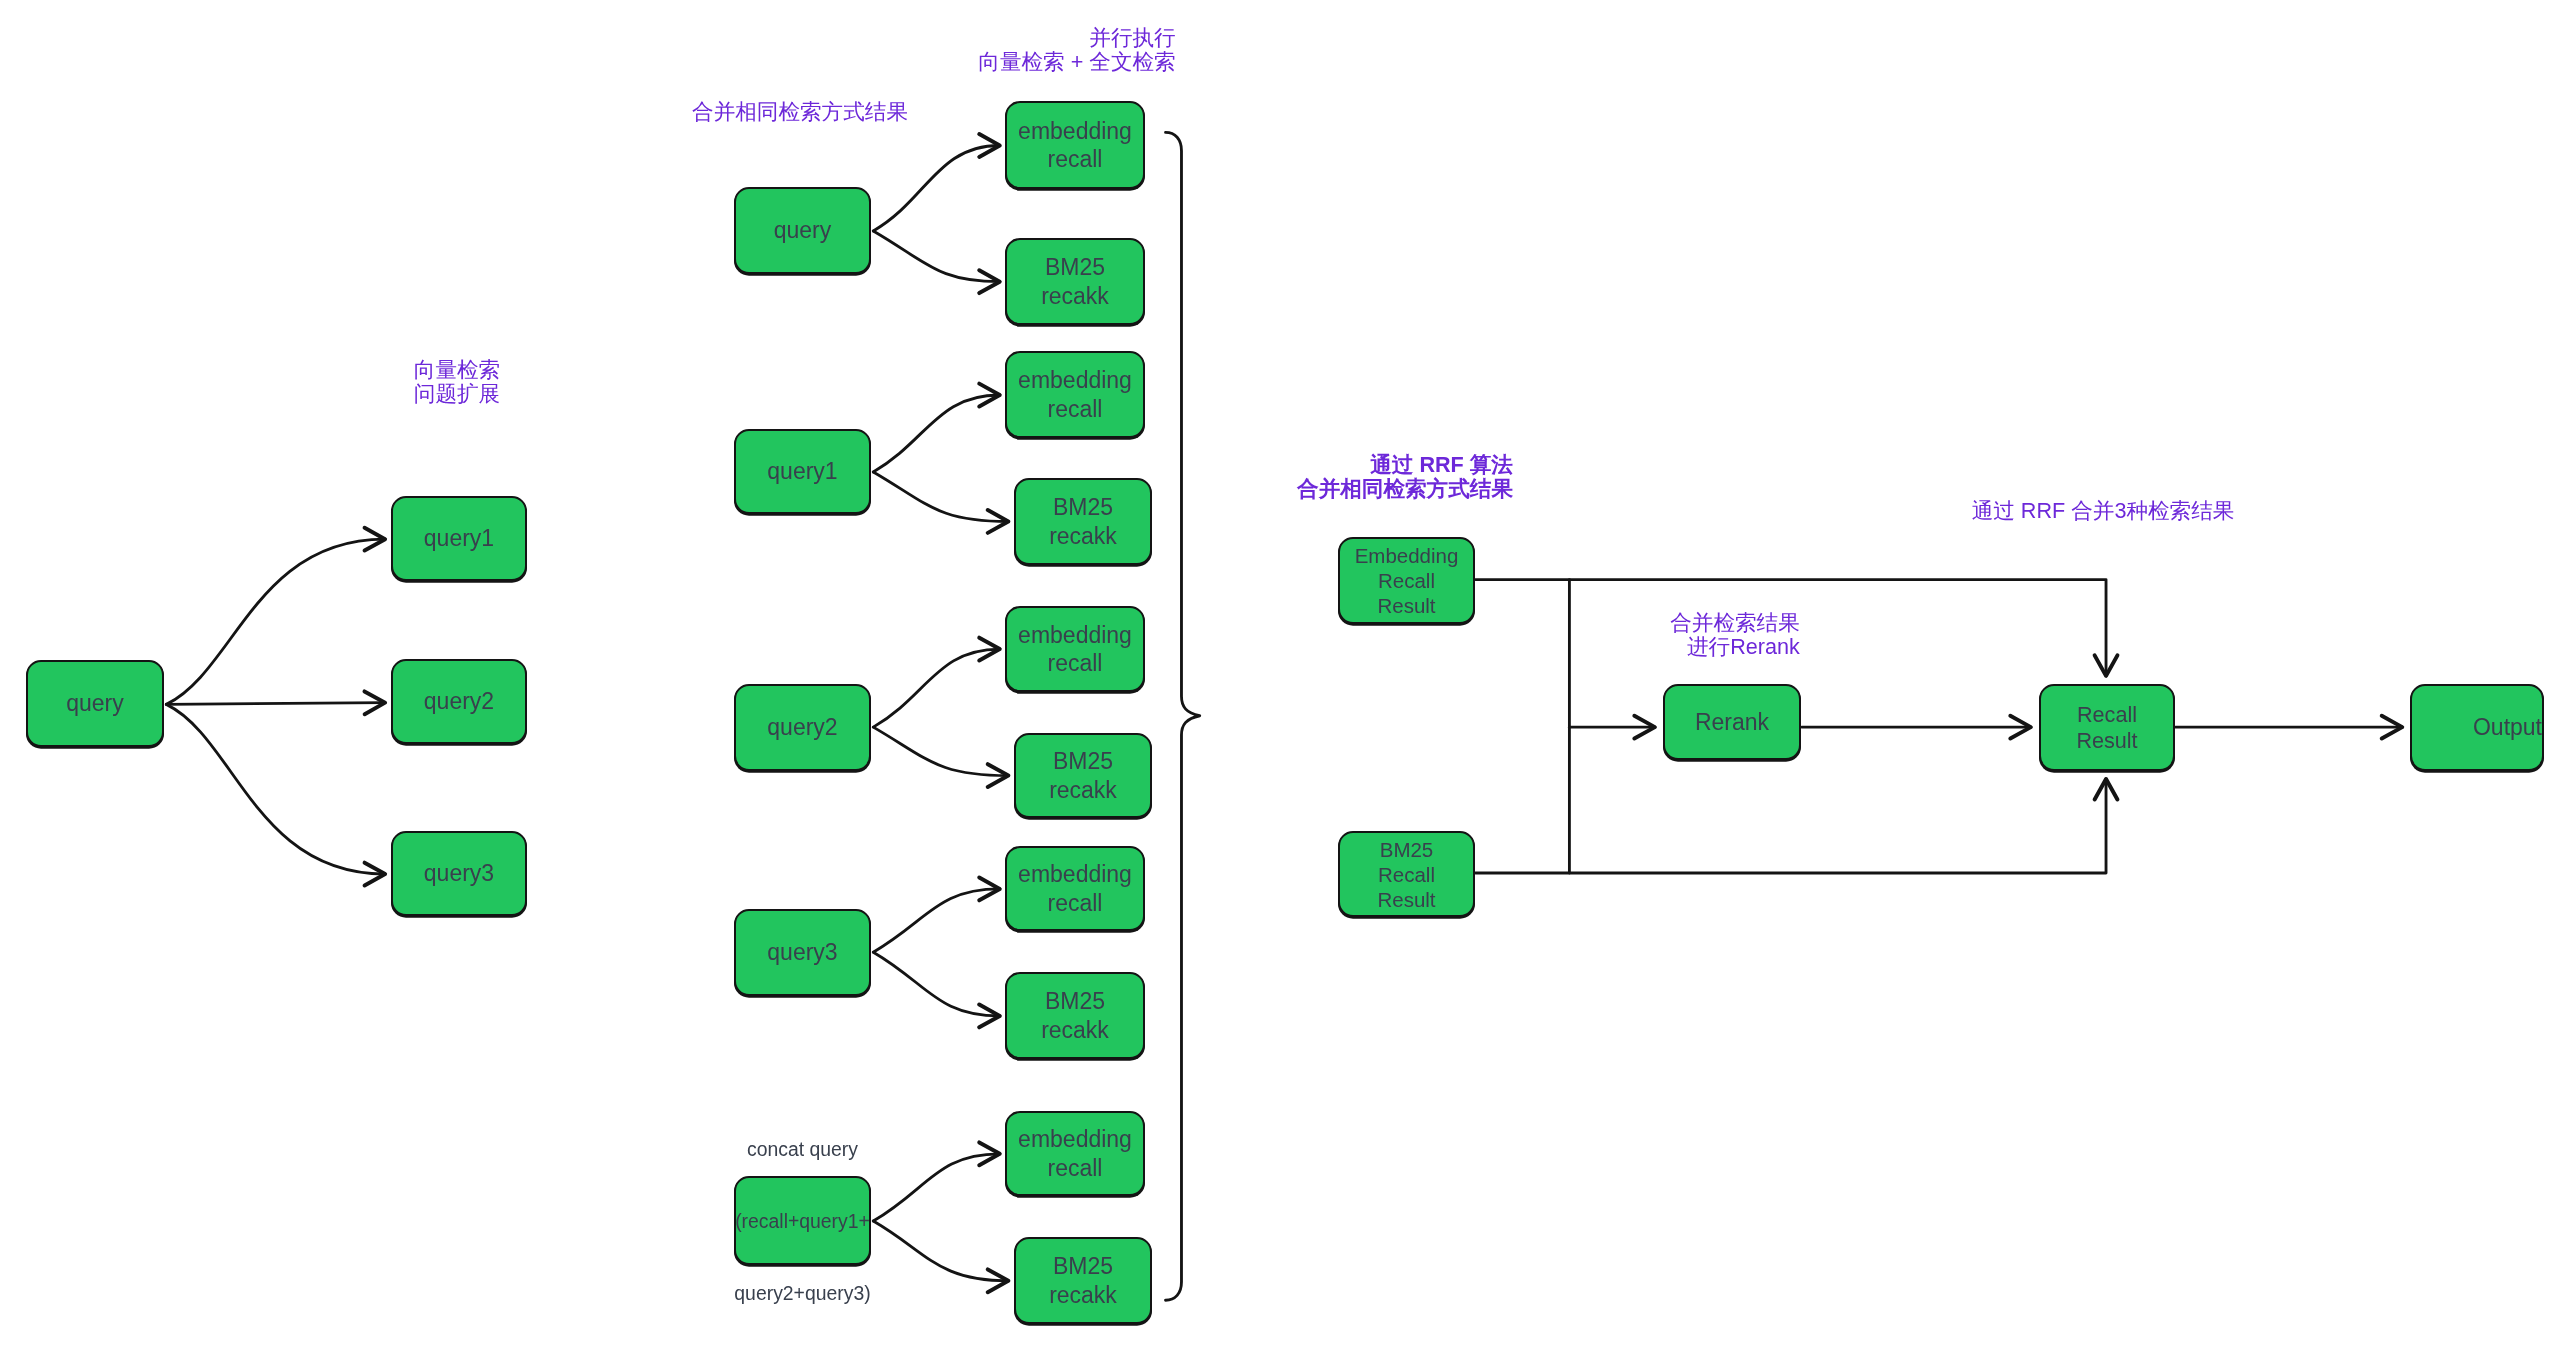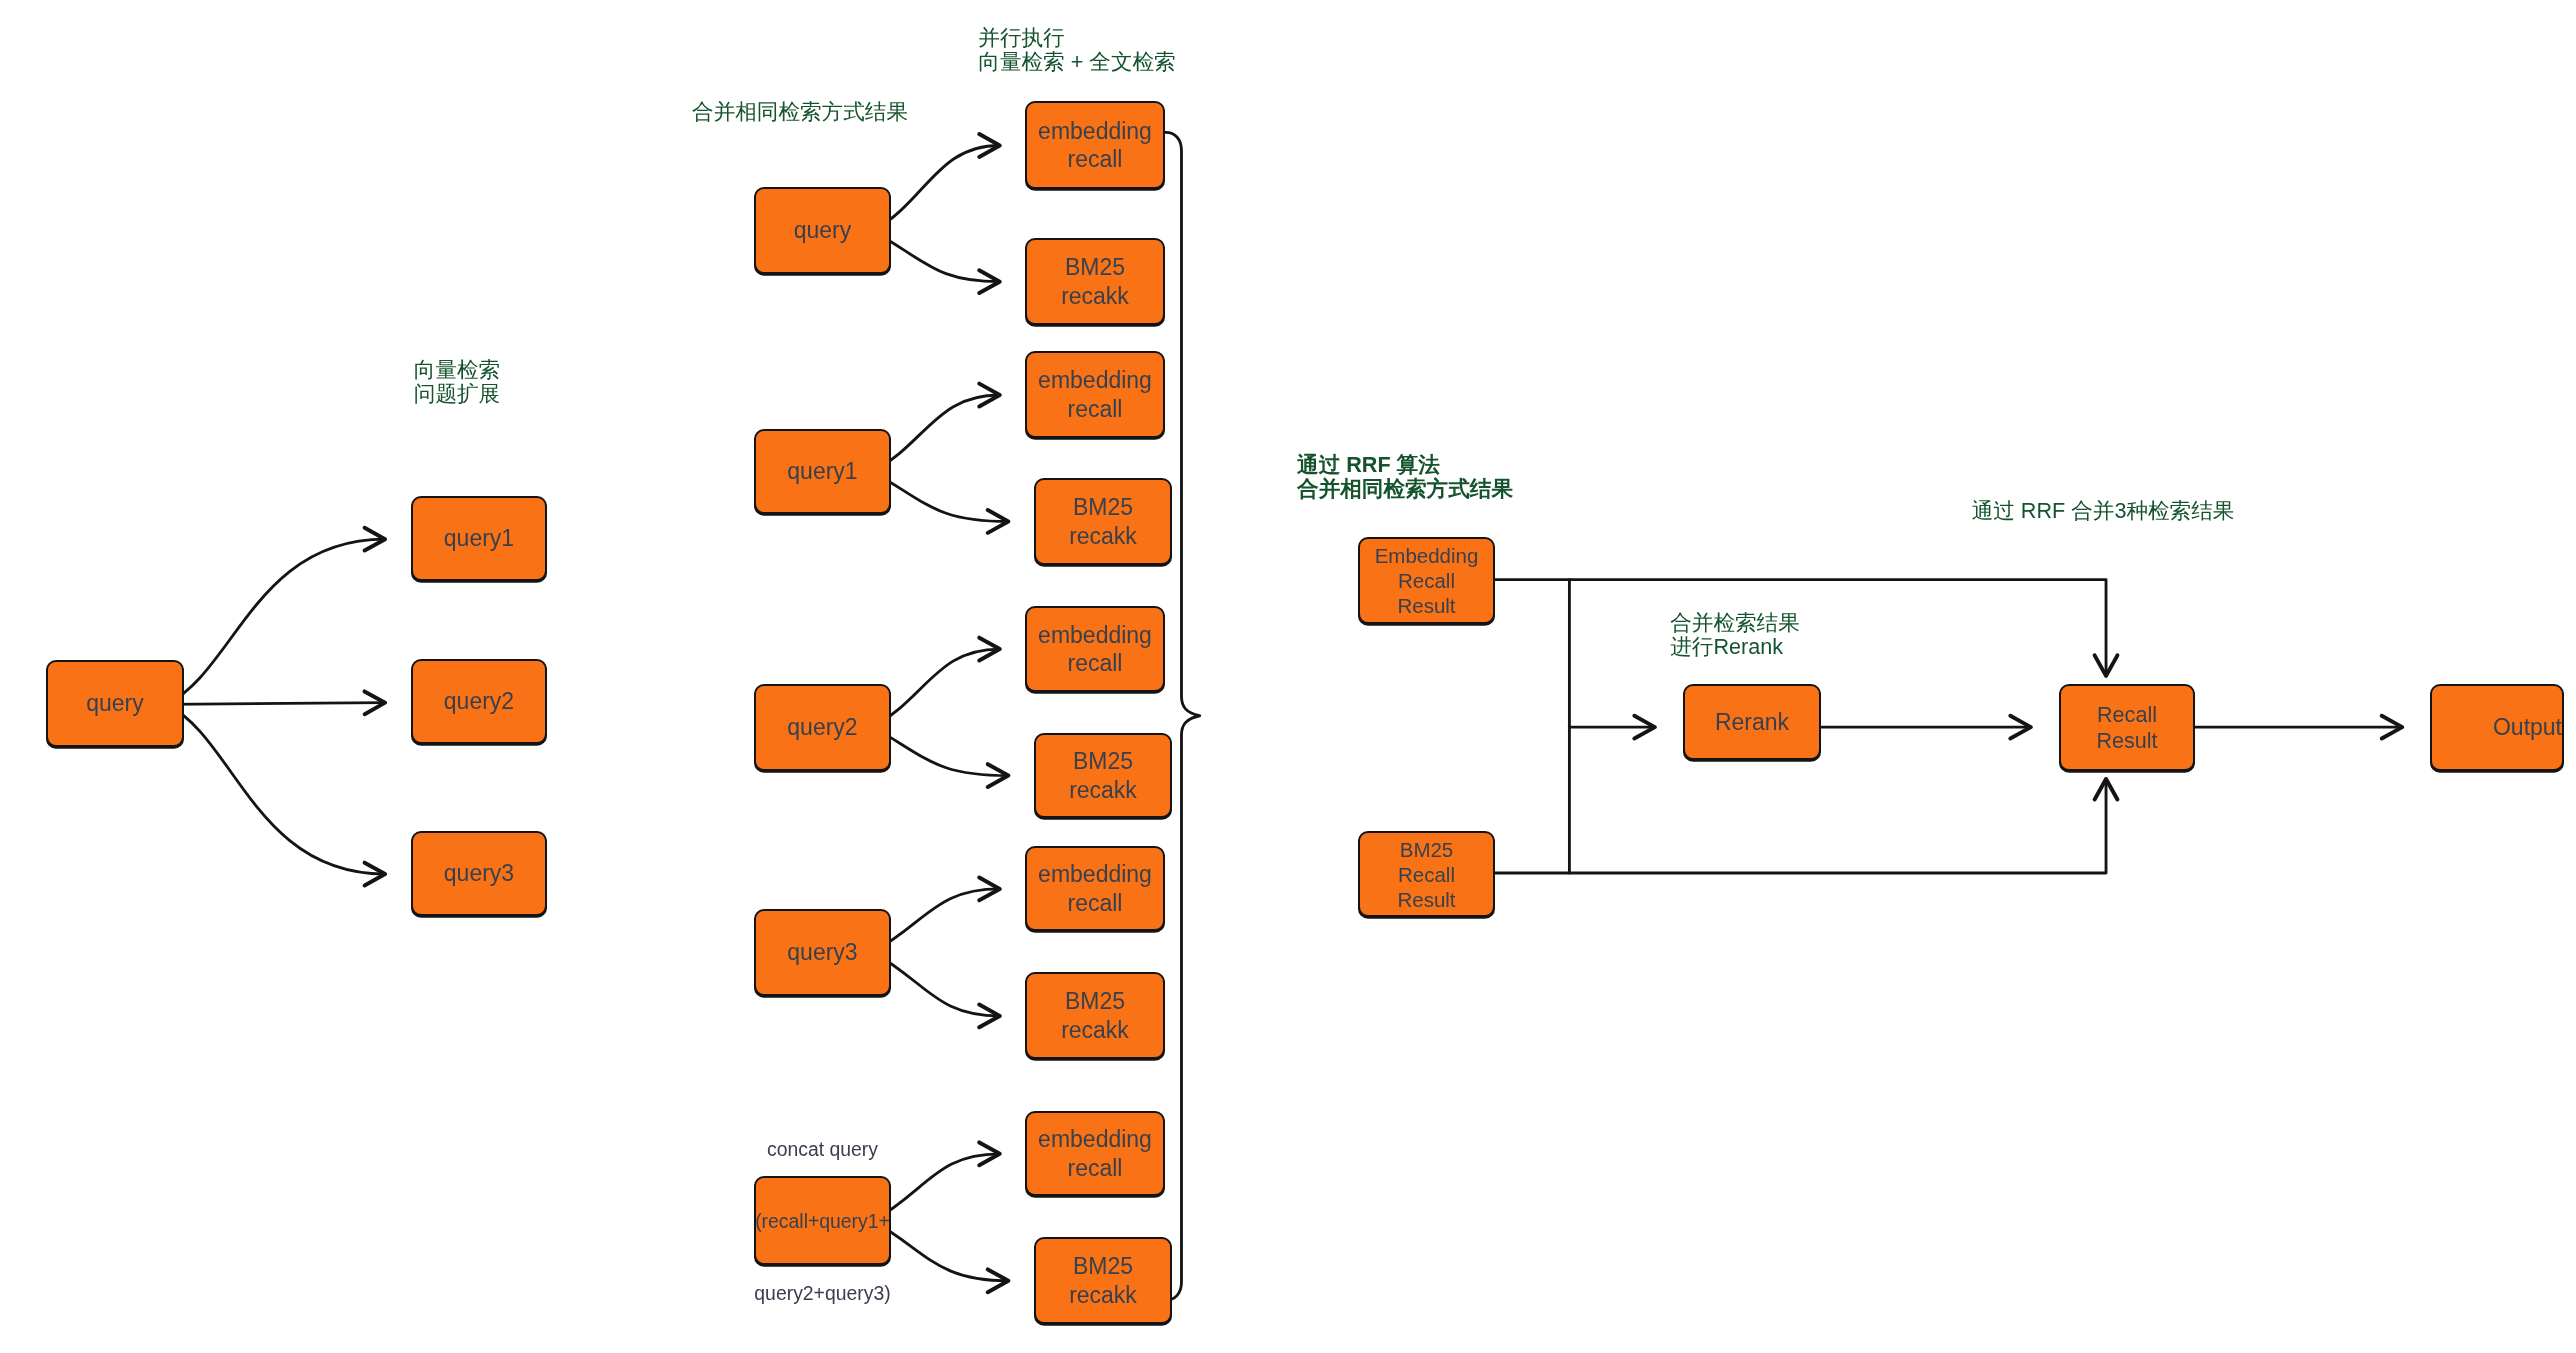--- a/index.html
+++ b/index.html
@@ -1,26 +1,26 @@
 <!DOCTYPE html>
 <html style="font-size:9px"><head>
 <meta charset="utf-8">
 <style>
   html,body{margin:0;padding:0;background:#ffffff;}
   .canvas{position:relative;width:2576px;height:1354px;background:#ffffff;
           font-family:"Liberation Sans",sans-serif;overflow:hidden;}
   svg.wires{position:absolute;left:0;top:0;}
-  .node{position:absolute;background:#f97316;border:2.8px solid #141414;border-radius:10px;
+  .node{position:absolute;background:#22c55e;border:2.8px solid #141414;border-radius:15px;
         box-shadow:0 1.7px 0 #141414;display:flex;flex-direction:column;align-items:center;
         justify-content:center;color:#39404d;font-size:23px;line-height:28.5px;text-align:center;
-        box-sizing:border-box;margin-left:20px;}
+        box-sizing:border-box;}
   .node.three{font-size:20.5px;line-height:25px;}
   .node.concat{font-size:19.4px;line-height:26px;}
   .node.two{font-size:21.6px;line-height:26px;}
-  .label{position:absolute;transform:translateX(-50%);text-align:left;color:#14532d;
+  .label{position:absolute;transform:translateX(-50%);text-align:right;color:#6d28d9;
          font-size:21.6px;line-height:24px;white-space:nowrap;}
   .label .ln{display:block;}
 </style>
 </head>
 <body>
 
 <div class="canvas">
 
   <svg class="wires" width="2576" height="1354" viewBox="0 0 4522 2376">
     <defs>

